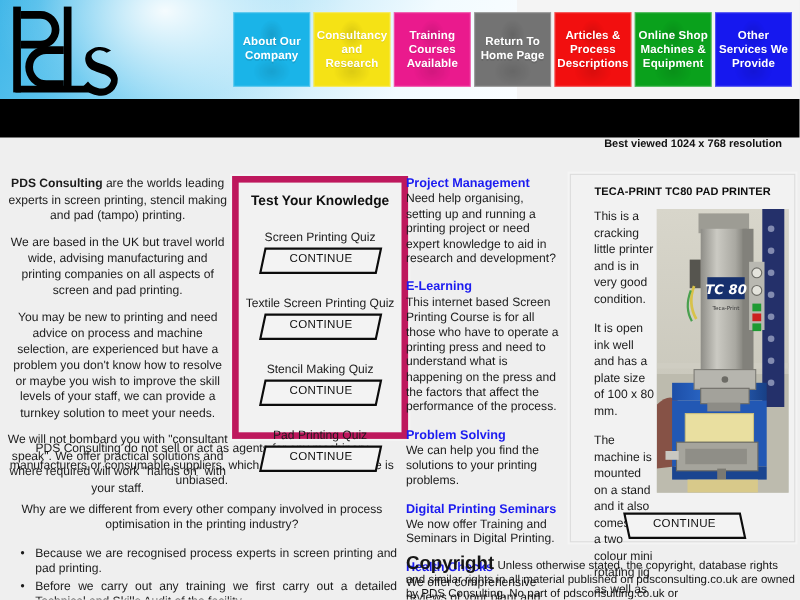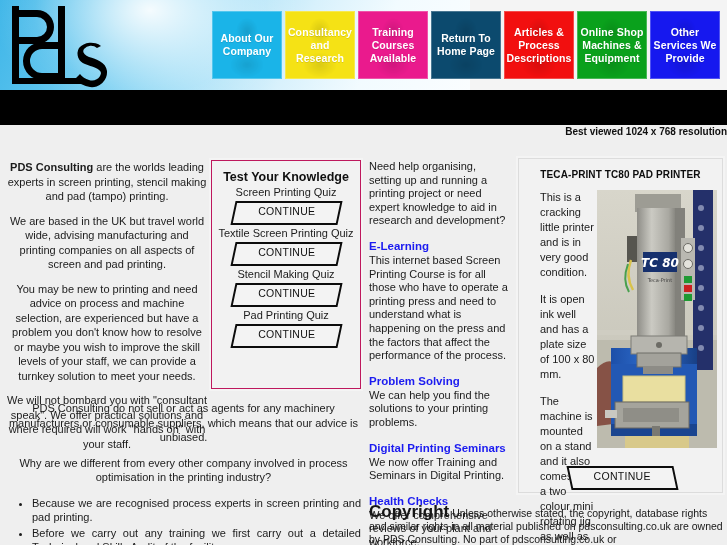--- a/index.html
+++ b/index.html
@@ -33,47 +33,47 @@
   .navbtn .ghost{
     position:absolute;left:50%;top:4px;width:52px;height:64px;margin-left:-26px;z-index:1;
     background:
       radial-gradient(ellipse 16px 20px at 50% 26%, rgba(0,0,0,.14), rgba(0,0,0,0) 70%),
       radial-gradient(ellipse 24px 18px at 50% 78%, rgba(0,0,0,.12), rgba(0,0,0,0) 72%);
     opacity:.85;
   }
   .navbtn.b-cyan{background:#1ab4e8;}
   .navbtn.b-magenta{background:#ea1a8d;}
   .navbtn.b-yellow{background:#f5e215;color:#ffffff;}
-  .navbtn.b-gray{background:#0c4a6e;align-items:center;}
+  .navbtn.b-gray{background:#737373;align-items:center;}
   .navbtn.b-red{background:#f20f0f;}
   .navbtn.b-green{background:#0aa11c;}
   .navbtn.b-blue{background:#1618ef;}
 
   #blackbar{position:absolute;left:0;top:90px;width:727px;height:35px;background:#000;}
-  #bestviewed{position:absolute;right:0;top:126px;font-size:10px;font-weight:bold;color:#111;letter-spacing:0;}
+  #bestviewed{position:absolute;right:16px;top:126px;font-size:10px;font-weight:bold;color:#111;letter-spacing:0;}
 
   
   #content{position:absolute;left:0;top:152px;width:727px;height:393px;}
 
   
   #col-left{position:absolute;left:6px;top:8px;width:202px;}
   #col-left p{margin:0 0 10px 0;line-height:14.5px;font-size:11px;text-align:center;}
   #col-left b{font-weight:bold;}
 
   
   #lower-left{position:absolute;left:6px;top:249px;width:355px;}
   #lower-left p{margin:0 0 11px 0;line-height:14.5px;font-size:11px;text-align:center;}
   #lower-left ul{margin:0;padding:0 0 0 26px;list-style:disc;}
   #lower-left li{margin:0 0 1px 0;line-height:14.5px;font-size:11px;text-align:justify;}
 
   
   #quizbox{position:absolute;left:211px;top:8px;width:148px;height:227px;
-    background:#f2f2f2;border:1px solid #be185d;box-shadow:0 0 0 2px #f4f4f4;}
+    background:#f2f2f2;border:6px solid #be185d;box-shadow:0 0 0 2px #f4f4f4;}
   #quiz-title{text-align:center;font-weight:bold;font-size:12.5px;color:#101010;margin-top:9px;}
-  .quizitem{margin-top:2px;text-align:center;}
+  .quizitem{margin-top:21px;text-align:center;}
   .quizitem .qlabel{font-size:11px;color:#1b1b1b;line-height:13px;}
   .skewbtn{
     display:block;margin:2px auto 0 auto;width:103px;height:20px;
     background:#f3f3f3;border:2px solid #0c0c0c;
     transform:skewX(-12deg);cursor:pointer;
   }
   .skewbtn span{display:block;transform:skewX(12deg);line-height:17px;
     font-size:10.5px;font-weight:normal;color:#111;text-align:center;letter-spacing:.3px;}
   .skewbtn.rev{transform:skewX(12deg);}
   .skewbtn.rev span{transform:skewX(-12deg);}
@@ -205,20 +205,21 @@
       <div class="quizitem">
         <div class="qlabel">Pad Printing Quiz</div>
         <div class="skewbtn">
             <span>CONTINUE</span>
           </div>
       </div>
     </div>
 
     <div id="col-mid">
       <div class="svc">
+        <h3>Project Management</h3>
         <p>Need help organising, setting up and running a printing project or need expert knowledge to aid in research and development?</p>
       </div>
       <div class="svc">
         <h3>E-Learning</h3>
         <p>This internet based Screen Printing Course is for all those who have to operate a printing press and need to understand what is happening on the press and the factors that affect the performance of the process.</p>
       </div>
       <div class="svc">
         <h3>Problem Solving</h3>
         <p>We can help you find the solutions to your printing problems.</p>
       </div>

